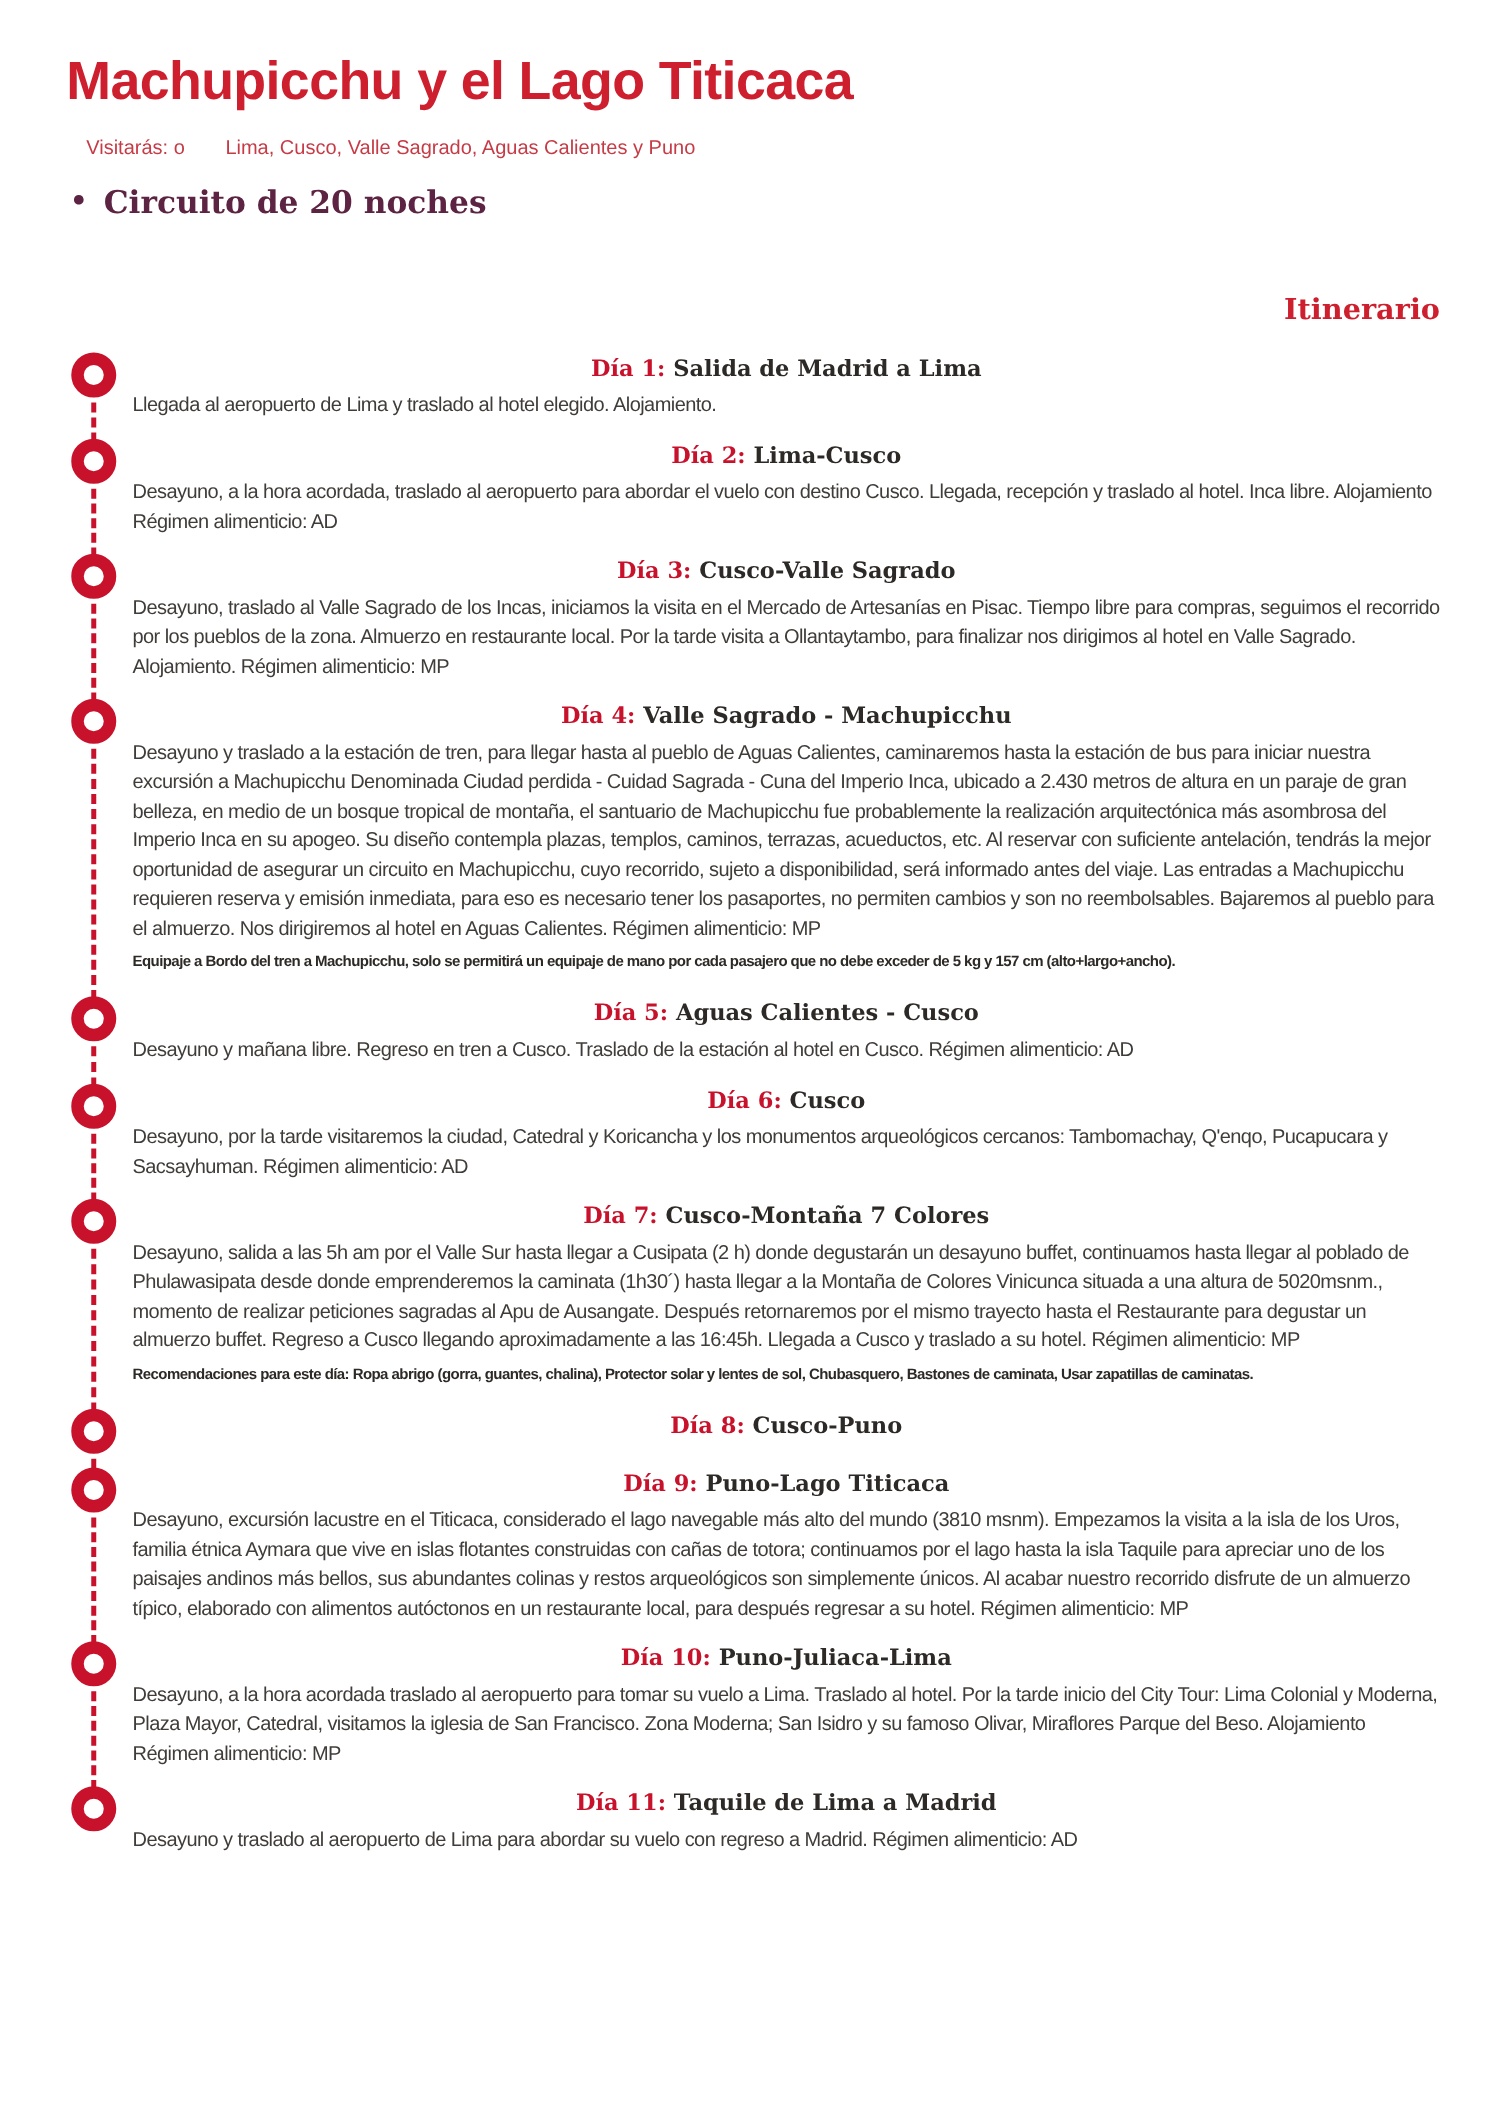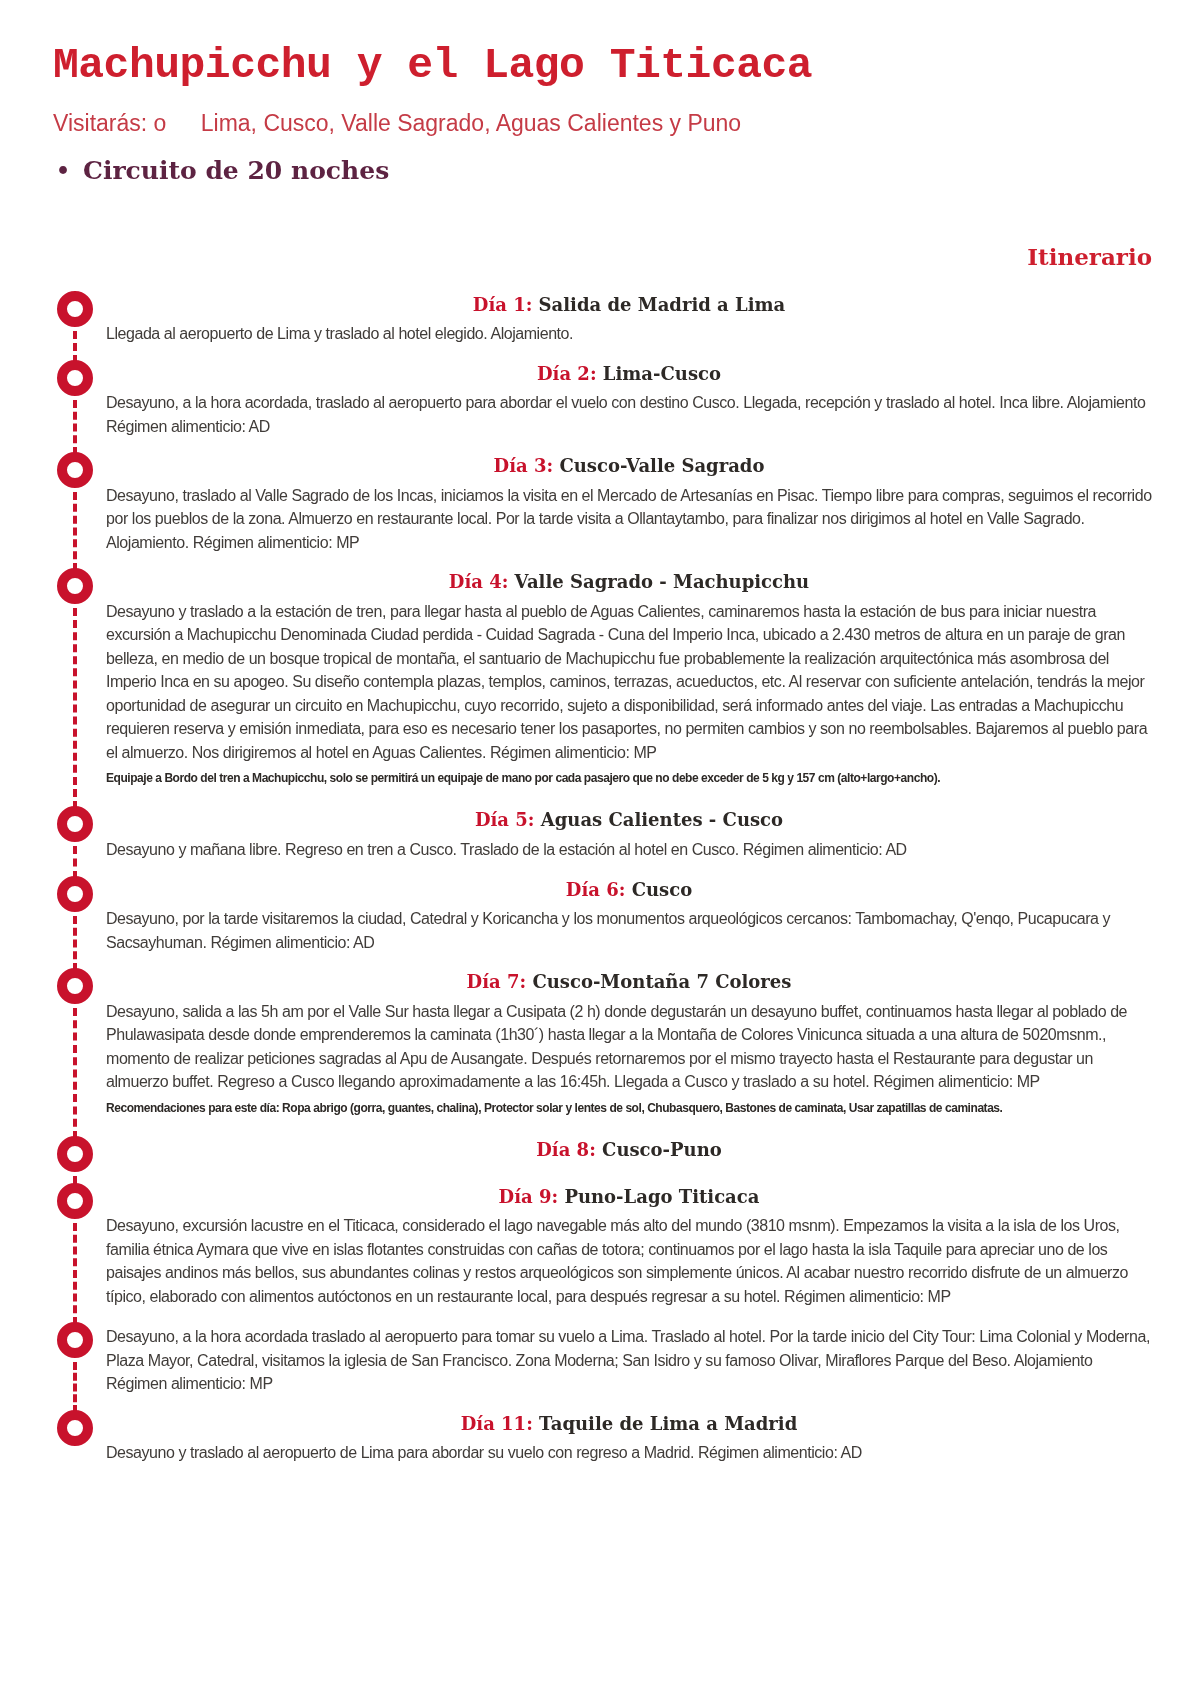--- a/index.html
+++ b/index.html
@@ -15,32 +15,33 @@
   html,body{background:#fff;}
   body{
     width:1200px;min-height:1697px;
     background:var(--page-bg);
     font-family:"Liberation Sans",sans-serif;
     color:var(--body-text);
   }
   .page{width:1200px;min-height:1697px;padding:40px 48px 60px 53px;}
 
   .doc-title{
-    font-family:Liberation Mono, monospace;
+    font-family:Liberation Sans, sans-serif;
     font-weight:bold;
     font-size:43px;
     line-height:1.2;
     color:var(--title-red);
     letter-spacing:-0.5px;
   }
   .visits-line{
     margin-top:18px;
-    font-size:23px;
+    font-size:16px;
     color:var(--visits-red);
     font-stretch:condensed;
+    margin-left:16px;
   }
   .visits-label{display:inline-block;}
   .visits-value{display:inline-block;margin-left:28px;}
 
   .circuit-line{
     margin-top:19px;
     font-family:"DejaVu Serif","Liberation Serif",serif;
     font-weight:bold;
     font-size:25px;
     color:var(--plum);
@@ -266,20 +267,24 @@
 
     </div>
   </div>
 
   <div class="day">
     <div class="marker-col">
       <span class="ring"></span>
       <span class="connector"></span>
     </div>
     <div class="day-content">
+      <h3 class="day-header">
+        <span class="day-label">Día 10:</span>
+        <span class="day-title">Puno-Juliaca-Lima</span>
+      </h3>
       <p class="day-desc">Desayuno, a la hora acordada traslado al aeropuerto para tomar su vuelo a Lima. Traslado al hotel. Por la tarde inicio del City Tour: Lima Colonial y Moderna, Plaza Mayor, Catedral, visitamos la iglesia de San Francisco. Zona Moderna; San Isidro y su famoso Olivar, Miraflores Parque del Beso. Alojamiento Régimen alimenticio: MP</p>
 
     </div>
   </div>
 
   <div class="day">
     <div class="marker-col">
       <span class="ring"></span>
 
     </div>

